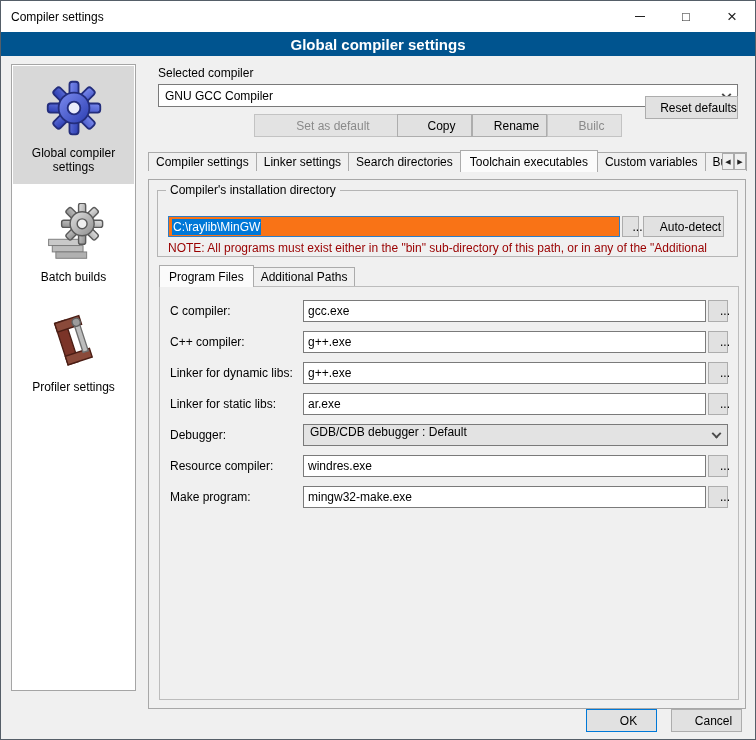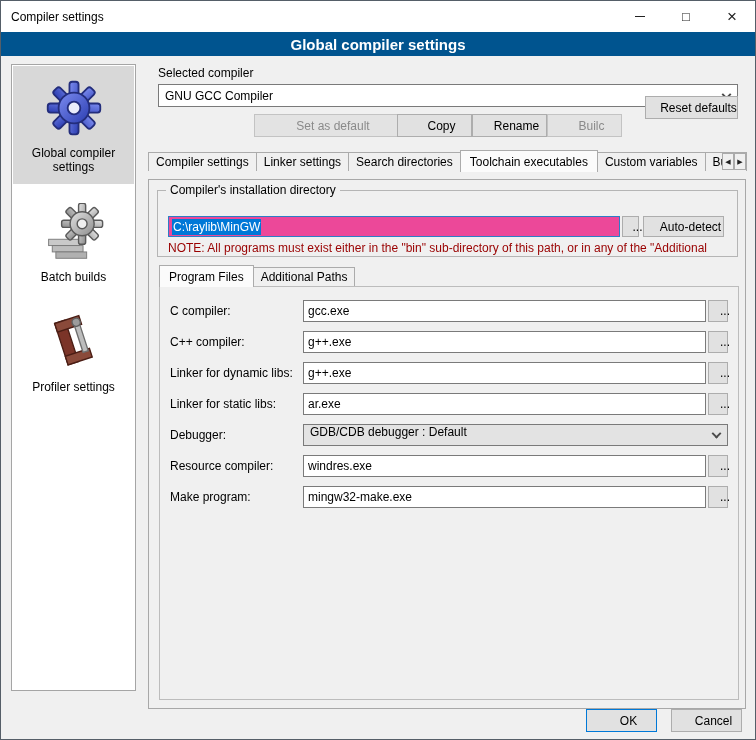--- a/index.html
+++ b/index.html
@@ -92,21 +92,21 @@
   
   .groupbox {
     position:absolute; left:8px; top:10px; width:581px; height:67px;
     border:1px solid #b5b5b5;
   }
   .legend {
     position:absolute; left:8px; top:-8px; background:#f0f0f0; padding:0 4px; white-space:nowrap;
   }
   .path-input {
     position:absolute; left:10px; top:25px; width:452px; height:21px;
-    background:#ec4899; border:1px solid #2d7dc6; display:flex; align-items:center; padding:0 3px;
+    background:#f97316; border:1px solid #2d7dc6; display:flex; align-items:center; padding:0 3px;
     overflow:hidden; white-space:nowrap;
   }
   .sel-text { color:#fff; padding:1px 1px; }
   .mini-btn { height:21px; }
   .note {
     position:absolute; left:10px; top:50px; width:565px;
     white-space:nowrap; overflow:hidden;
   }
 
   

